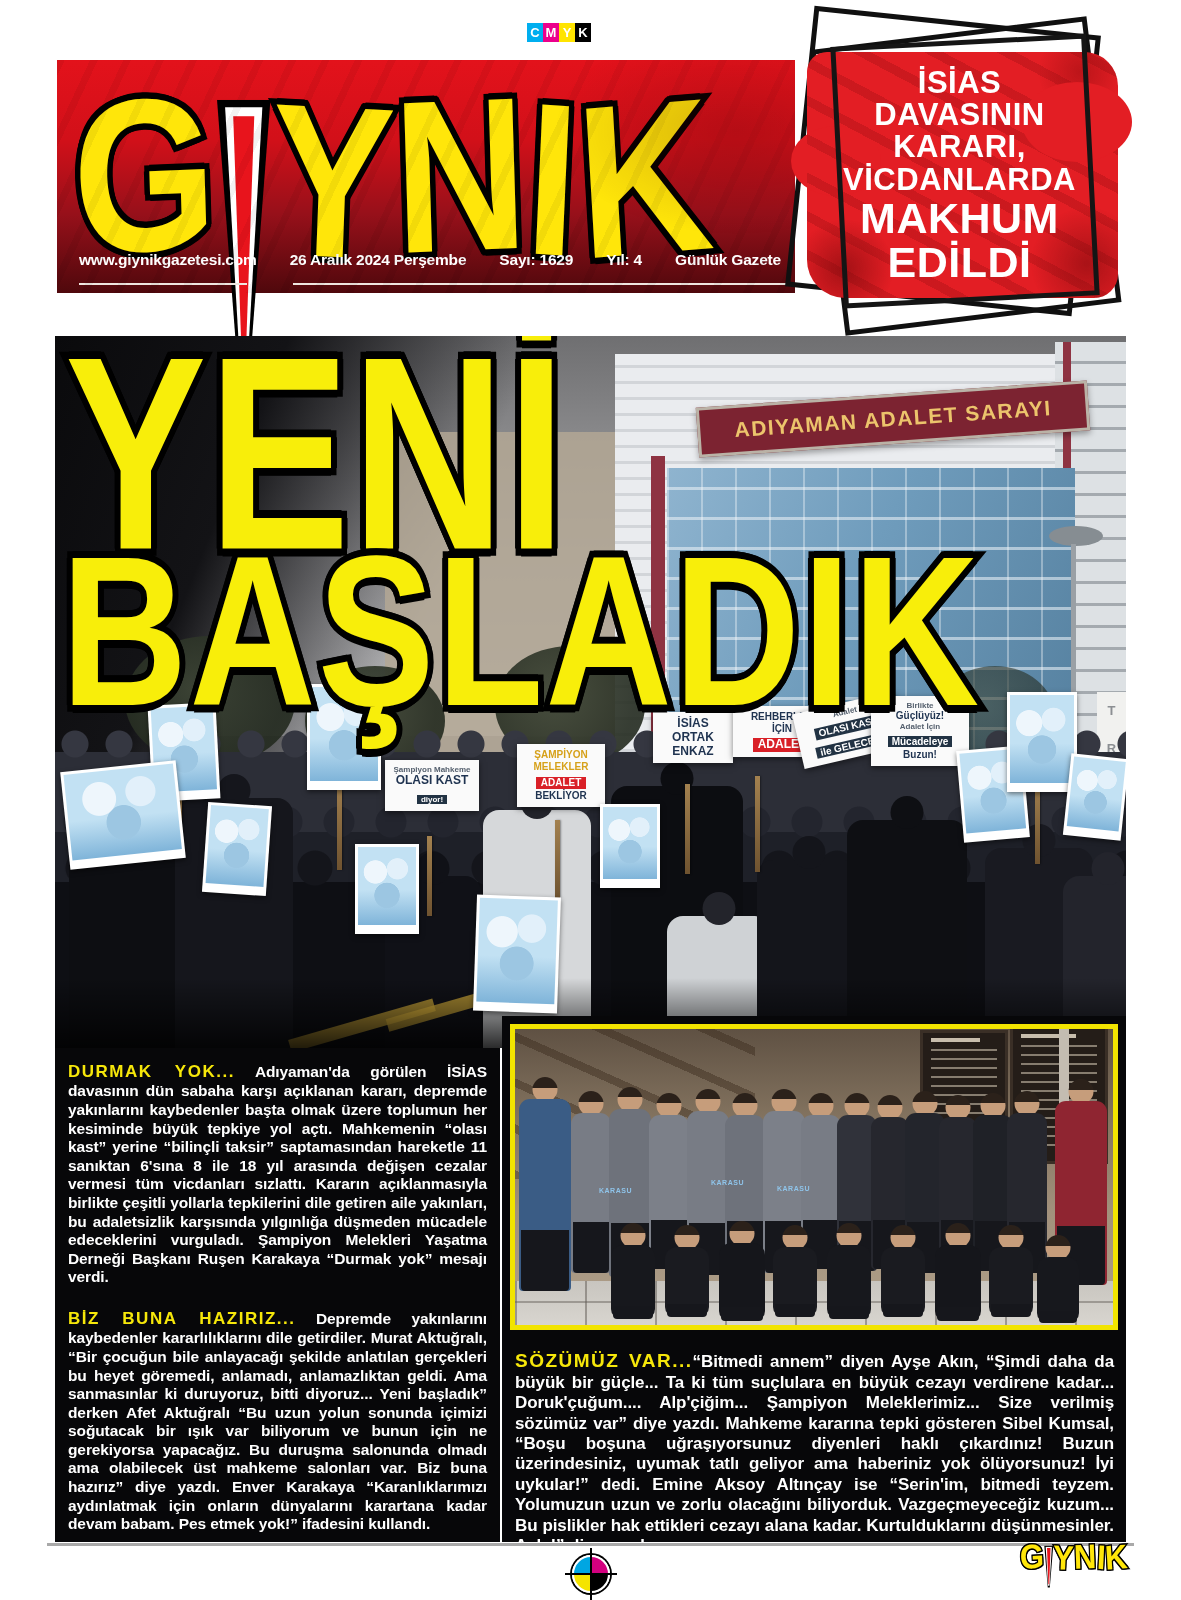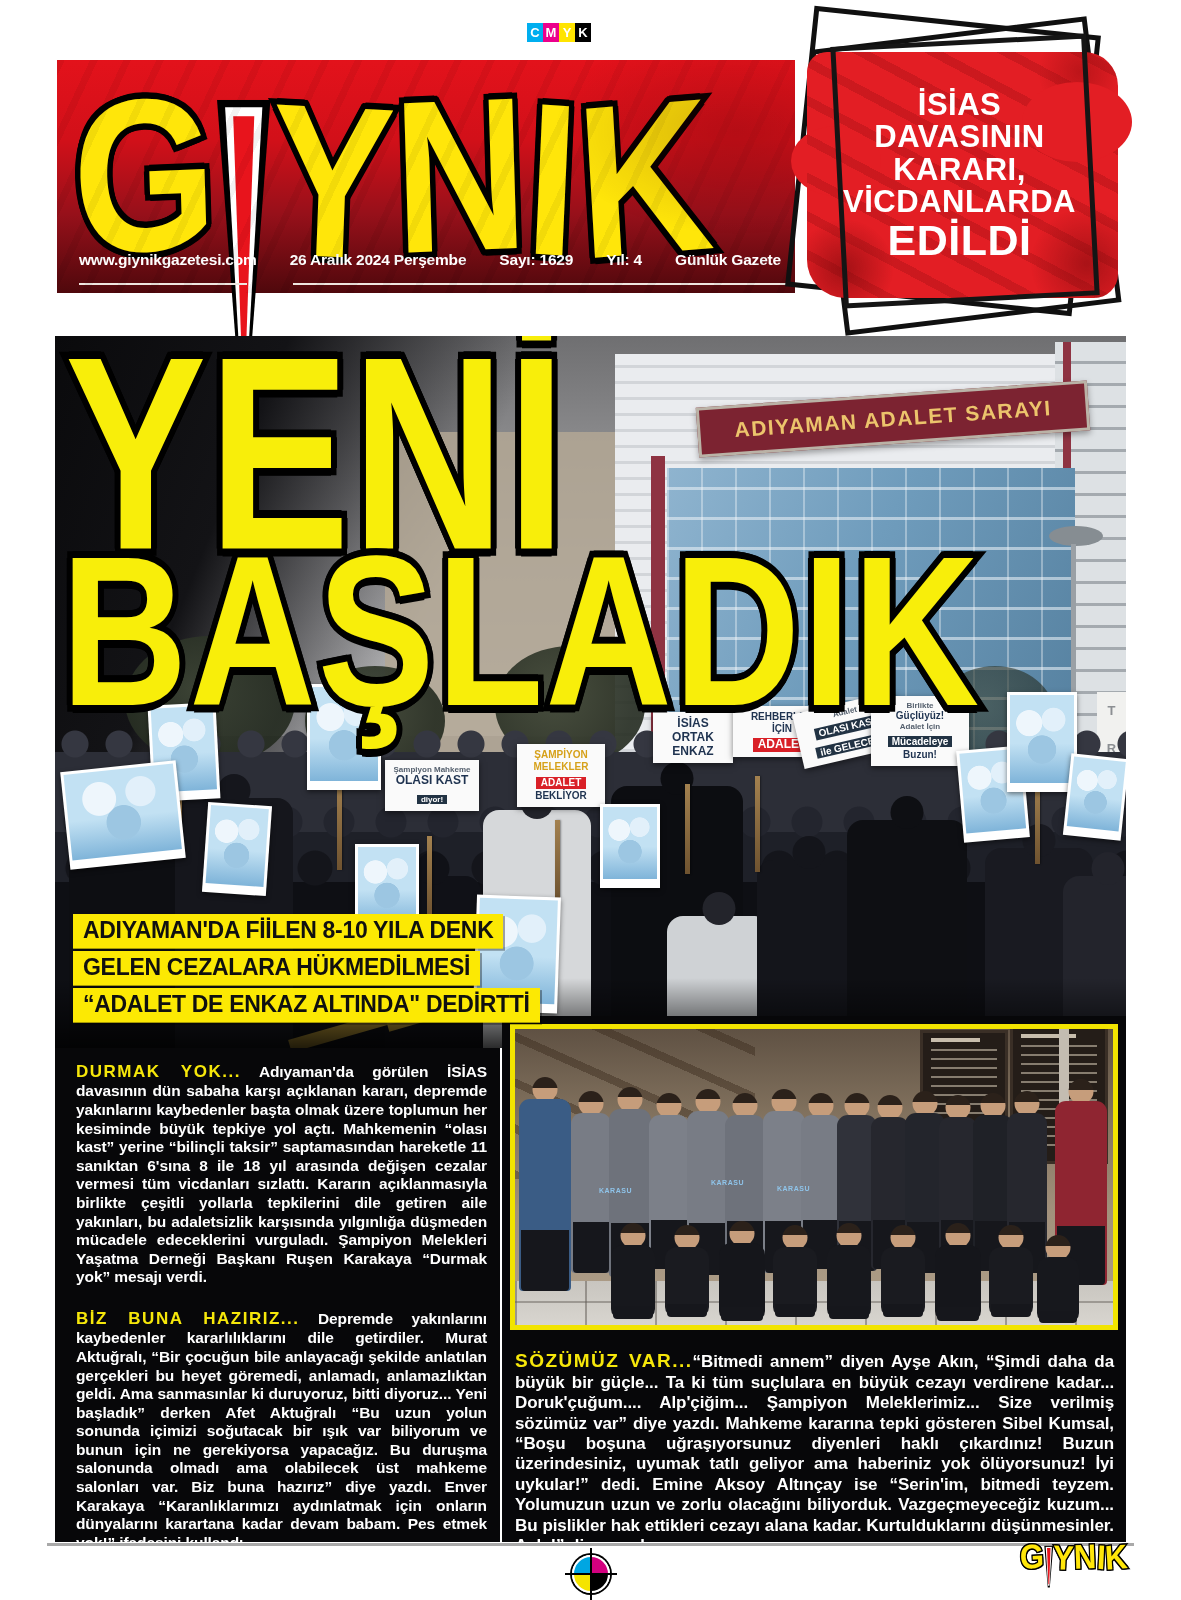--- a/index.html
+++ b/index.html
@@ -126,21 +126,21 @@
   .hl2{left:6px;top:206px;font-size:175px;letter-spacing:2px;transform:scaleY(1.22);transform-origin:top left;}
 
   .chips{position:absolute;left:18px;top:578px;z-index:6;}
   .chip{display:table;background:#fce903;color:#101010;font-size:23px;font-weight:800;letter-spacing:-.3px;
      padding:2px 10px 4px;margin-bottom:4px;transform:scaleY(1.05);transform-origin:left top;box-shadow:2px 2px 0 rgba(0,0,0,.35);}
 
   
   .colL{position:absolute;left:55px;top:1048px;width:445px;height:494px;background:#070709;box-sizing:border-box;padding:14px 13px;overflow:hidden;}
   .colR{position:absolute;left:502px;top:1016px;width:624px;height:526px;background:#070709;box-sizing:border-box;overflow:hidden;}
   .art{color:#fff;font-weight:700;text-align:justify;margin:0;}
-  .colL .art{font-size:15.5px;line-height:1.2;letter-spacing:-.1px;margin-left:8px;}
+  .colL .art{font-size:15.5px;line-height:1.2;letter-spacing:-.1px;}
   .art + .art{margin-top:22px;}
   .lead{color:#f6e70a;font-weight:900;letter-spacing:1.5px;}
   .colL .lead{font-size:17px;} 
   .para3{position:absolute;left:13px;right:12px;top:324px;font-size:17px;line-height:1.2;letter-spacing:-.1px;margin-top:10px;}
   .para3 .lead{font-size:19px;}
 
   
   .photo2{position:absolute;left:8px;top:8px;width:598px;height:296px;border:5px solid #f2e400;background:#92816f;overflow:hidden;}
   .p2wall{position:absolute;inset:0;background:linear-gradient(180deg,#5f5143 0%,#83735f 30%,#a2917c 62%,#b0a08a 100%);}
   .p2beams{position:absolute;left:0;top:0;width:240px;height:150px;background:repeating-linear-gradient(24deg,rgba(52,36,22,.4) 0 8px,transparent 8px 42px);}
@@ -220,20 +220,21 @@
     <div class="bframe bf2"></div>
     <div class="splat">
         <div class="splat-tex"></div>
       </div>
     <div class="bframe bf3"></div>
     <div class="btext">
       <span class="s">İSİAS</span>
       <span class="s">DAVASININ</span>
       <span class="s">KARARI,</span>
       <span class="s">VİCDANLARDA</span>
+      <span class="b">MAKHUM</span>
       <span class="b">EDİLDİ</span>
     </div>
   </div>
 
 
   <div class="photo1">
     <div class="sky"></div>
     <div class="darktl"></div>
     <div class="apartment"></div>
     <div class="facade"></div>
@@ -344,25 +345,20 @@
       </div>
     <div class="pcard" style="left:420px;top:560px;width:78px;height:104px;transform:rotate(2deg)">
         <div class="img"></div>
       </div>
 
     <div class="vig"></div>
 
     <div class="hl hl1">YENİ</div>
     <div class="hl hl2">BAŞLADIK</div>
 
-    <div class="chips">
-      <div class="chip">ADIYAMAN'DA FİİLEN 8-10 YILA DENK</div>
-      <div class="chip">GELEN CEZALARA HÜKMEDİLMESİ</div>
-      <div class="chip">“ADALET DE ENKAZ ALTINDA" DEDİRTTİ</div>
-    </div>
   </div>
 
   <div class="colL">
     <p class="art">
       <span class="lead">DURMAK YOK...</span>
       <span>Adıyaman'da görülen İSİAS davasının dün sabaha karşı açıklanan kararı, depremde yakınlarını kaybedenler başta olmak üzere toplumun her kesiminde büyük tepkiye yol açtı. Mahkemenin “olası kast” yerine “bilinçli taksir” saptamasından hareketle 11 sanıktan 6'sına 8 ile 18 yıl arasında değişen cezalar vermesi tüm vicdanları sızlattı. Kararın açıklanmasıyla birlikte çeşitli yollarla tepkilerini dile getiren aile yakınları, bu adaletsizlik karşısında yılgınlığa düşmeden mücadele edeceklerini vurguladı. Şampiyon Melekleri Yaşatma Derneği Başkanı Ruşen Karakaya “Durmak yok” mesajı verdi.</span>
     </p>
     <p class="art">
       <span class="lead">BİZ BUNA HAZIRIZ...</span>
       <span>Depremde yakınlarını kaybedenler kararlılıklarını dile getirdiler. Murat Aktuğralı, “Bir çocuğun bile anlayacağı şekilde anlatılan gerçekleri bu heyet göremedi, anlamadı, anlamazlıktan geldi. Ama sanmasınlar ki duruyoruz, bitti diyoruz... Yeni başladık” derken Afet Aktuğralı “Bu uzun yolun sonunda içimizi soğutacak bir ışık var biliyorum ve bunun için ne gerekiyorsa yapacağız. Bu duruşma salonunda olmadı ama olabilecek üst mahkeme salonları var. Biz buna hazırız” diye yazdı. Enver Karakaya “Karanlıklarımızı aydınlatmak için onların dünyalarını karartana kadar devam babam. Pes etmek yok!” ifadesini kullandı.</span>

